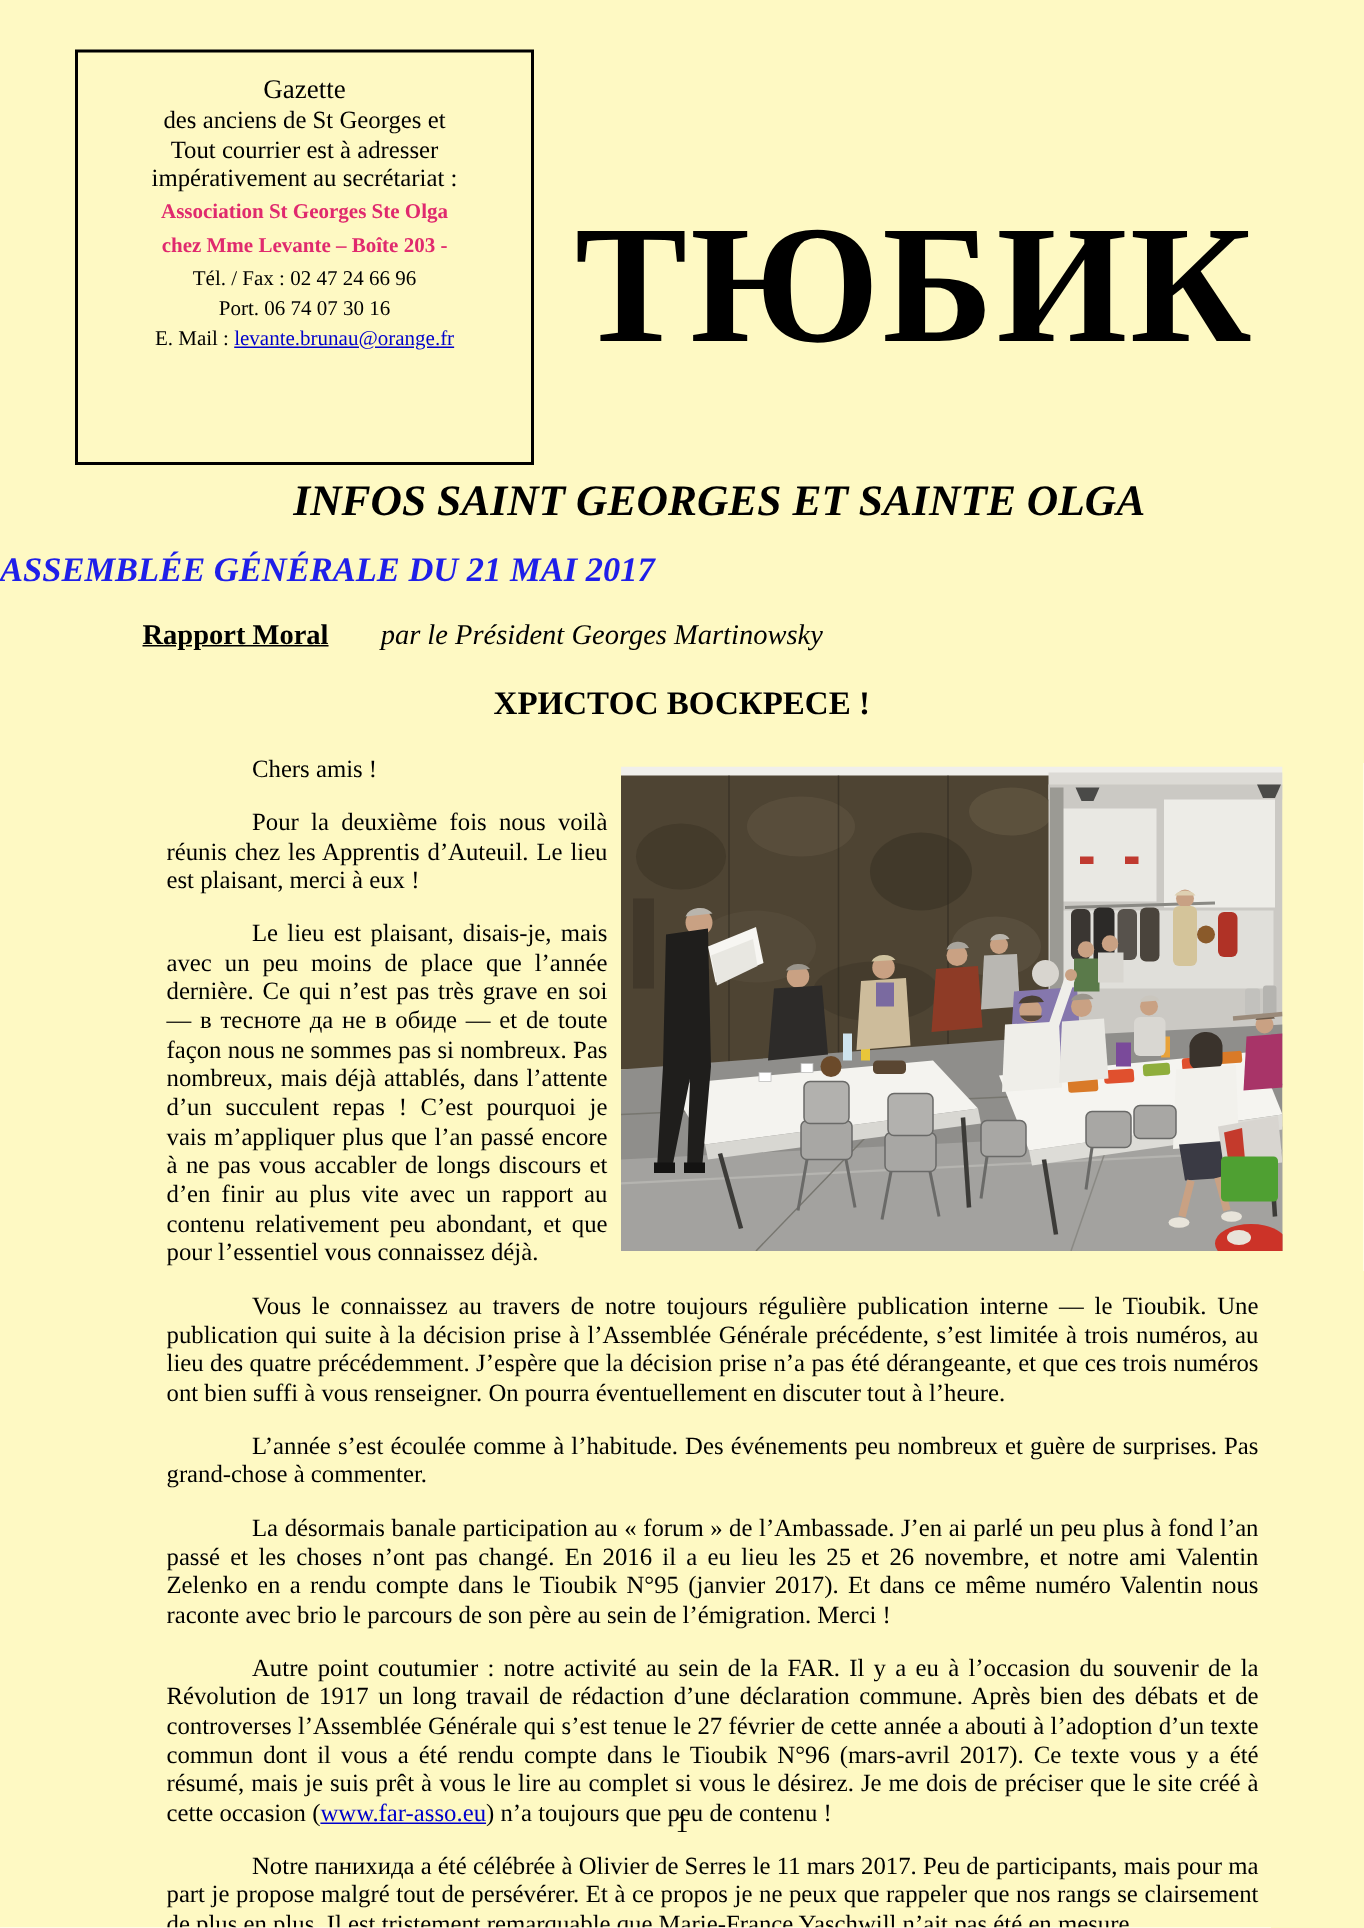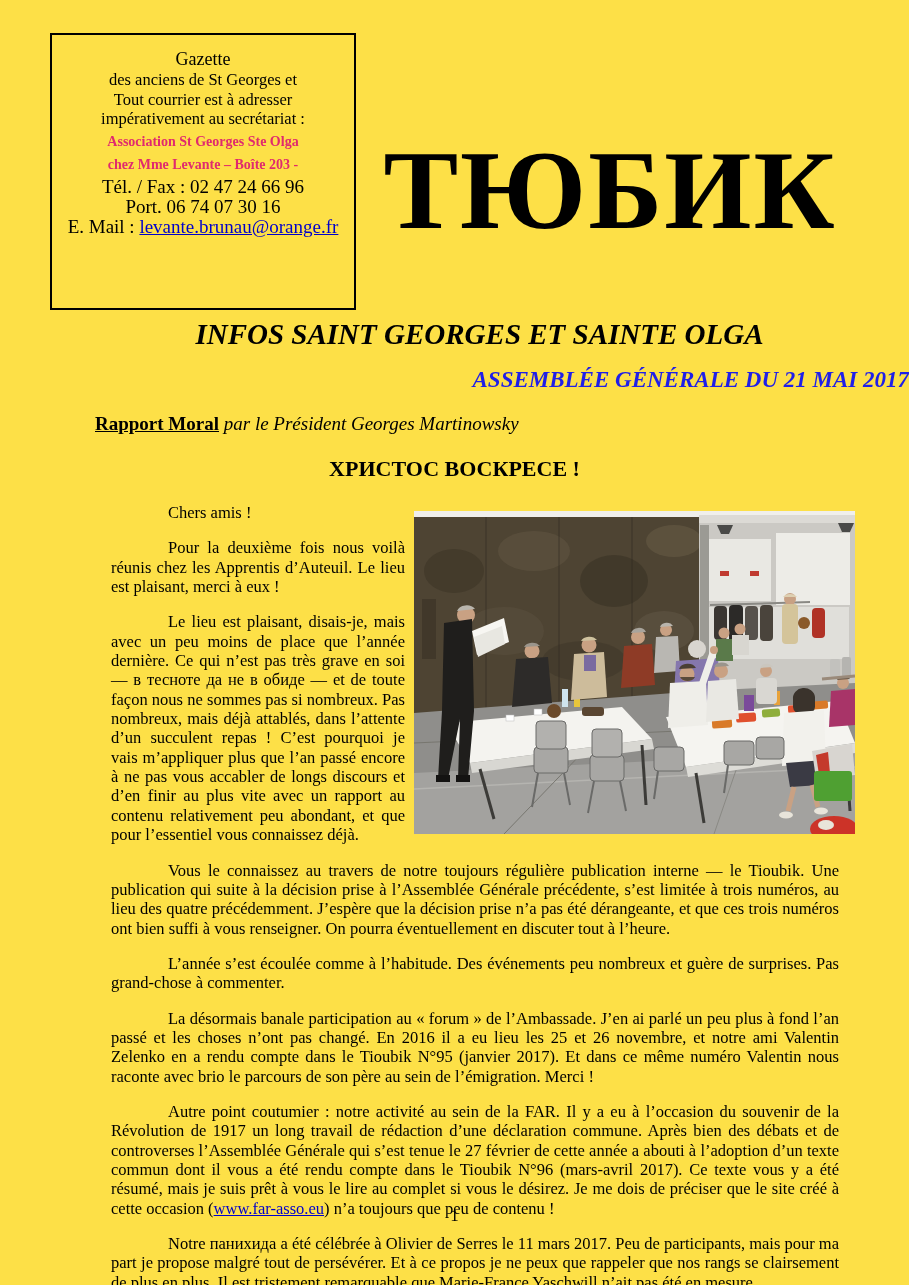--- a/index.html
+++ b/index.html
@@ -1,38 +1,38 @@
 <!DOCTYPE html>
 <html><head>
 <meta charset="utf-8">
 <style>
   html,body{margin:0;padding:0;background:#ffffff;}
-  .page{position:relative;width:909px;height:1285px;background:#fde047;overflow:hidden;
+  .page{position:relative;width:909px;height:1285px;background:#fef9c3;overflow:hidden;
         font-family:"Liberation Serif", serif;color:#000;}
   
   .mbox{position:absolute;left:50px;top:33px;width:306px;height:277px;box-sizing:border-box;
         border:2px solid #000;text-align:center;padding:13px 6px 0 6px;}
   .mbox .gz{font-size:18px;line-height:22px;}
   .mbox .sub{font-size:16.5px;line-height:19.5px;text-align:center;}
   .mbox .addr{color:#e02a6e;font-weight:bold;font-size:14px;line-height:23.5px;margin-top:1px;}
-  .mbox .tel{font-size:19px;line-height:20px;font-family:Liberation Serif, serif;}
+  .mbox .tel{font-size:14px;line-height:20px;font-family:Liberation Serif, serif;}
   .mbox a{color:#0000cc;text-decoration:underline;cursor:pointer;}
   
   .issue{position:absolute;left:610px;top:30px;width:250px;text-align:center;
          font-weight:bold;font-size:27px;line-height:31px;}
   .bigtitle{position:absolute;left:360px;top:136px;width:500px;text-align:center;
             font-weight:bold;font-size:112px;line-height:108px;letter-spacing:2px;}
   
   .h-main{position:absolute;left:0;top:318px;width:909px;text-align:center;
           font-weight:bold;font-style:italic;font-size:29px;margin-left:25px;}
-  .h-sub{position:absolute;left:0;top:367px;width:909px;text-align:right;
+  .h-sub{position:absolute;left:0;top:367px;width:909px;text-align:left;
          font-weight:bold;font-style:italic;font-size:23px;color:#1f1fe8;}
   .report{position:absolute;left:95px;top:413px;font-size:19px;}
   .report .rl{font-weight:bold;text-decoration:underline;}
-  .report .rb{font-style:italic;}
+  .report .rb{font-style:italic;padding-left:30px;}
   .greet{position:absolute;left:0;top:456px;width:909px;text-align:center;
          font-weight:bold;font-size:22px;}
   
   .article{position:absolute;left:95px;top:487px;width:760px;
            font-size:16.5px;line-height:19.35px;text-align:justify;}
   .article p{margin:16px;text-indent:57px;}
   .photo{float:right;width:441px;height:323px;margin:24px 0 6px 9px;}
   .photo svg{display:block;width:441px;height:323px;}
   .article a{color:#0000cc;text-decoration:underline;cursor:pointer;}
   

